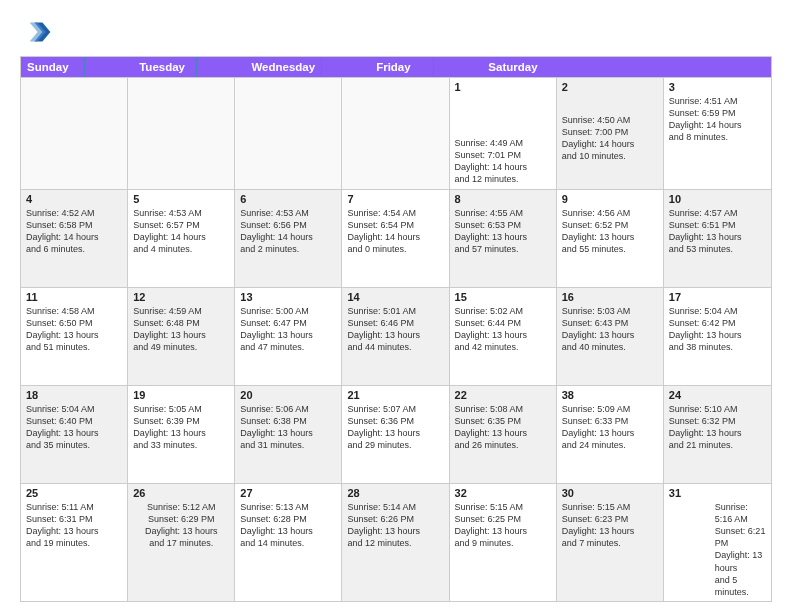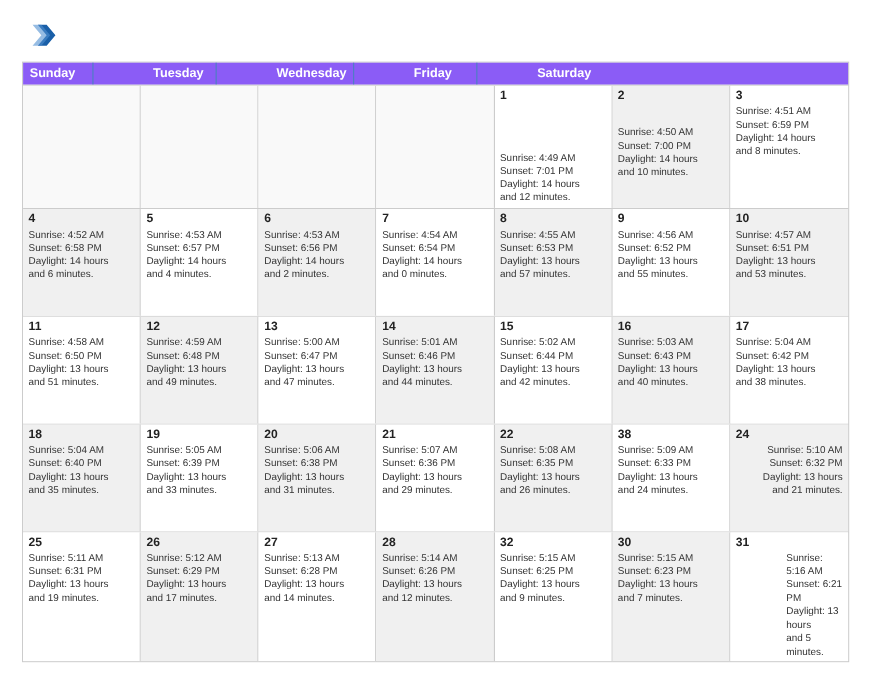--- a/index.html
+++ b/index.html
@@ -307,37 +307,37 @@
           </div>
           <div class="cal-cell">
             <div class="day-num">38</div>
             <div class="cell-text" style="white-space: pre-line;">Sunrise: 5:09 AM
 Sunset: 6:33 PM
 Daylight: 13 hours
 and 24 minutes.</div>
           </div>
           <div class="cal-cell shaded">
             <div class="day-num">24</div>
-            <div class="cell-text" style="white-space: pre-line; text-align: right;">Sunrise: 5:10 AM
+            <div class="cell-text" style="white-space: pre-line;">Sunrise: 5:10 AM
 Sunset: 6:32 PM
 Daylight: 13 hours
 and 21 minutes.</div>
           </div>
         </div>
         <div class="cal-row">
           <div class="cal-cell">
             <div class="day-num">25</div>
             <div class="cell-text" style="white-space: pre-line;">Sunrise: 5:11 AM
 Sunset: 6:31 PM
 Daylight: 13 hours
 and 19 minutes.</div>
           </div>
           <div class="cal-cell shaded">
             <div class="day-num">26</div>
-            <div class="cell-text" style="white-space: pre-line;">Sunrise: 5:12 AM
+            <div class="cell-text" style="white-space: pre-line; text-align: center;">Sunrise: 5:12 AM
 Sunset: 6:29 PM
 Daylight: 13 hours
 and 17 minutes.</div>
           </div>
           <div class="cal-cell">
             <div class="day-num">27</div>
             <div class="cell-text" style="white-space: pre-line;">Sunrise: 5:13 AM
 Sunset: 6:28 PM
 Daylight: 13 hours
 and 14 minutes.</div>

